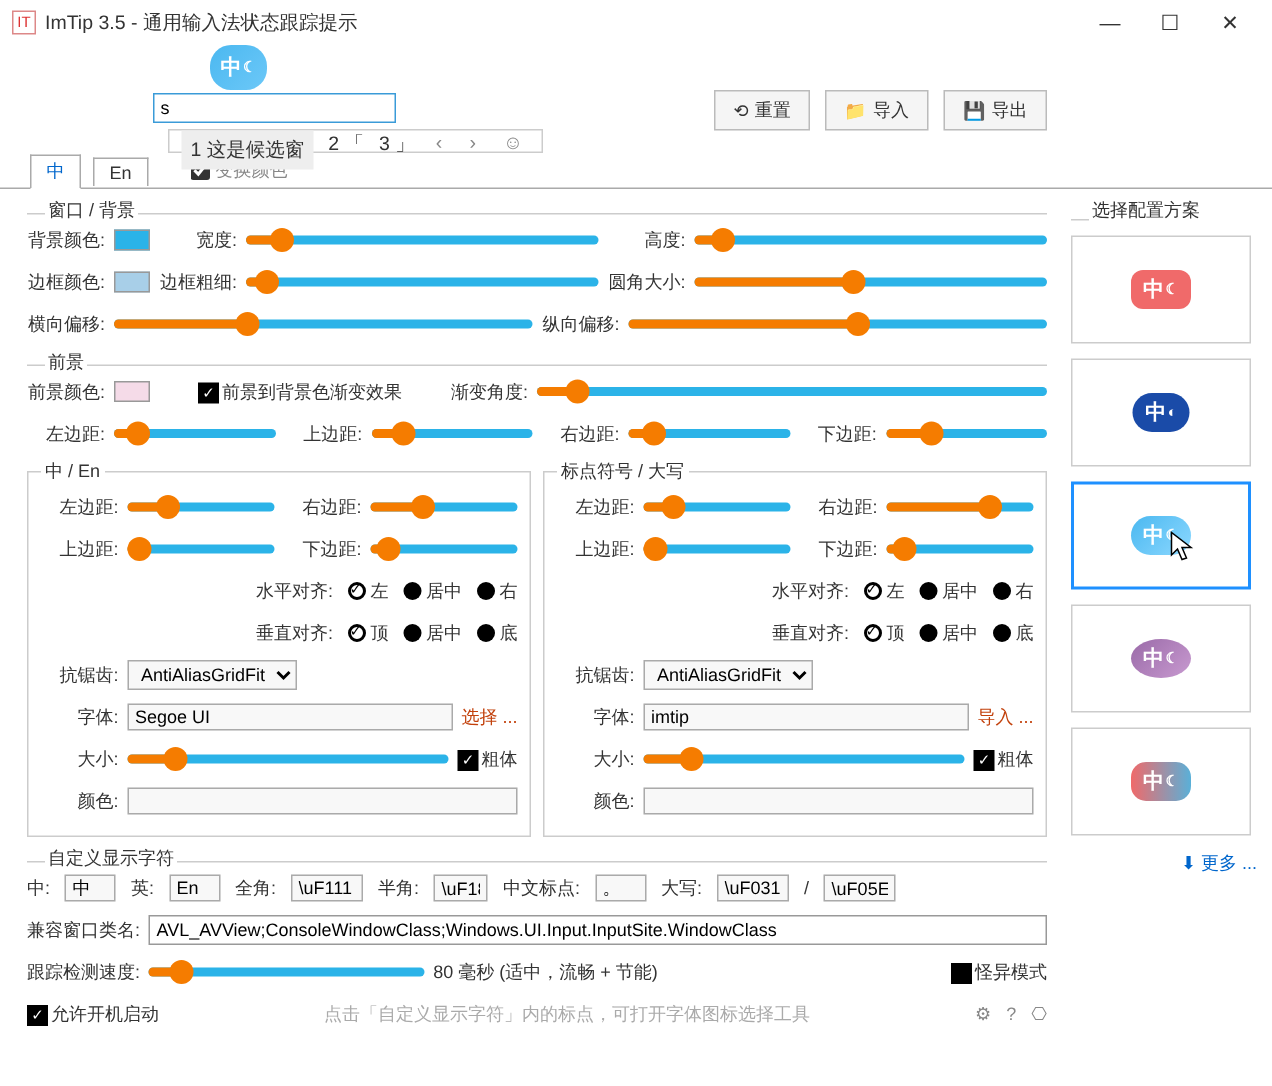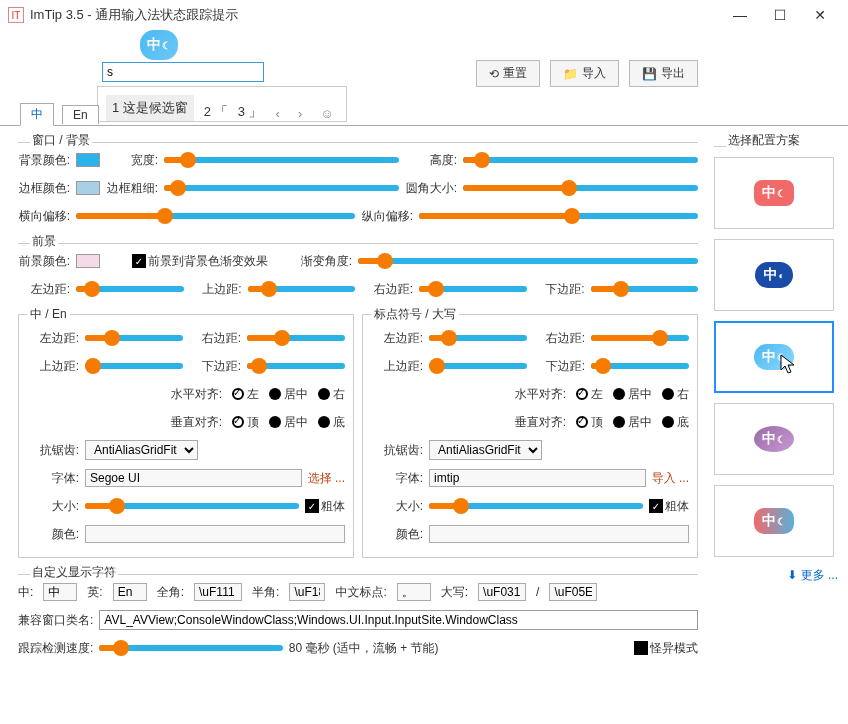--- a/index.html
+++ b/index.html
@@ -5,21 +5,21 @@
 * { box-sizing: border-box; margin: 0; padding: 0; font-family: "Microsoft YaHei", "Segoe UI", sans-serif; }
 body { background: #fff; width: 848px; height: 724px; overflow: hidden; font-size: 12px; color: #333; }
 .titlebar { display: flex; align-items: center; height: 30px; padding: 0 8px; background: #fff; }
 .titlebar .icon { width: 16px; height: 16px; border: 1px solid #d88; display: inline-flex; align-items: center; justify-content: center; font-size: 10px; color: #d33; margin-right: 6px; }
 .titlebar .title { flex: 1; font-size: 13px; }
 .winbtn { width: 40px; height: 30px; display: flex; align-items: center; justify-content: center; font-size: 14px; cursor: pointer; }
 .top-area { position: relative; height: 72px; }
 .badge-demo { position: absolute; left: 140px; top: 0; width: 38px; height: 30px; border-radius: 14px; background: linear-gradient(135deg, #4bb8f0, #6cc8f8); color: #fff; display: flex; align-items: center; justify-content: center; font-size: 14px; font-weight: bold; }
 .badge-demo .moon { font-size: 10px; margin-left: 1px; }
 .input-line { position: absolute; left: 102px; top: 32px; width: 162px; height: 20px; border: 1px solid #3a9bd8; padding: 0 4px; font-size: 12px; }
-.candidate-bar { position: absolute; left: 97px; top: 56px; height: 36px; border: 1px solid #ccc; display: flex; align-items: flex-end; padding: 0 8px; gap: 10px; font-size: 13px; }
+.candidate-bar { position: absolute; left: 112px; top: 56px; height: 16px; border: 1px solid #ccc; display: flex; align-items: flex-start; padding: 0 8px; gap: 10px; font-size: 13px; }
 .cand-sel { background: #eee; padding: 4px 6px; }
 .cand-nav { color: #888; padding: 0 4px; cursor: pointer; }
 .toolbar-btns { position: absolute; right: 150px; top: 30px; display: flex; gap: 10px; }
 .tbtn { border: 1px solid #bbb; background: #f5f5f5; padding: 4px 12px; font-size: 12px; cursor: pointer; display: flex; align-items: center; gap: 4px; }
 .tabs { display: flex; align-items: center; gap: 8px; border-bottom: 1px solid #aaa; padding-left: 20px; height: 24px; }
 .tab { padding: 2px 10px; border: 1px solid #aaa; border-bottom: none; background: #fff; cursor: pointer; position: relative; top: 1px; }
 .tab.active { border-bottom: 1px solid #fff; color: #0066cc; }
 .chk-color { display: flex; align-items: center; gap: 4px; color: #888; margin-left: 20px; }
 .chk-color input { accent-color: #333; }
 .main { display: flex; }
@@ -381,20 +381,29 @@
 <div class="row">
   <span>跟踪检测速度:</span>
   <div class="slider" style="max-width:260px">
           <div class="fill" style="width:12%"></div>
           <div class="thumb" style="left:12%"></div>
         </div>
   <span>80 毫秒  (适中，流畅 + 节能)</span>
   <span style="flex:1"></span>
   <label><span class="chk" style="background:#000">&nbsp;</span><span>怪异模式</span></label>
 </div>
+<div class="row">
+  <label><span class="chk">✓</span><span>允许开机启动</span></label>
+  <span style="flex:1;text-align:center" class="foot-hint">点击「自定义显示字符」内的标点，可打开字体图标选择工具</span>
+  <span class="foot-icons">
+    <span>⚙</span>
+    <span>?</span>
+    <span>⎔</span>
+  </span>
+</div>
 
 </div>
 
 <div class="right">
   <span class="sect-title">选择配置方案</span>
   <div class="sect-line" style="margin-bottom:10px"></div>
   <div id="schemes">
         <div class="scheme">
           <div class="sch-badge" style="background:#f06a6a;border-radius:8px">中<span style="font-size:10px">☾</span></div>
         </div>

